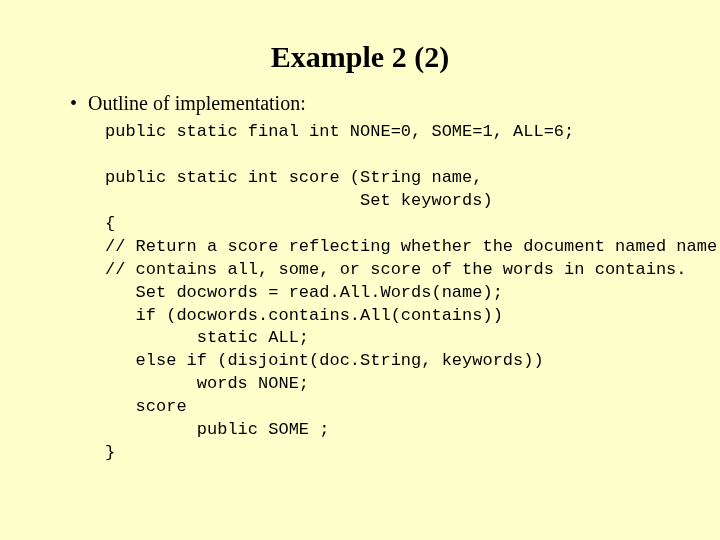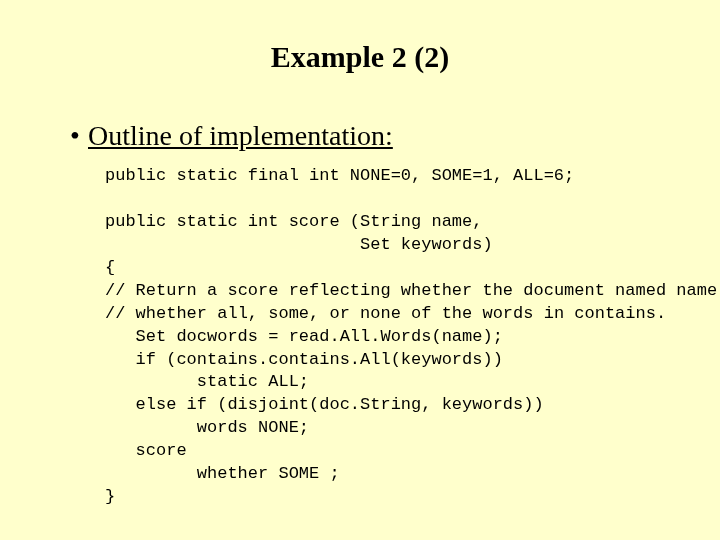--- a/index.html
+++ b/index.html
@@ -13,27 +13,26 @@
     overflow: hidden;
   }
   .slide {
     padding: 40px 50px 20px 50px;
     box-sizing: border-box;
   }
   .title {
     text-align: center;
     font-size: 30px;
     font-weight: bold;
-    margin-bottom: 46px;
+    margin-bottom: 18px;
   }
   .bullet-row {
-    font-size: 28px;
+    font-size: 20px;
     margin-left: 20px;
-    margin-bottom: 13px;
-    text-decoration: underline;
+    margin-bottom: 6px;
   }
   .bullet-row .dot {
     display: inline-block;
     width: 18px;
   }
   .code-block {
     font-family: "Courier New", Courier, monospace;
     font-size: 17px;
     line-height: 1.35;
     white-space: pre;
@@ -56,23 +55,23 @@
   <div class="bullet-row">
     <span class="dot">•</span><span>Outline of implementation:</span>
   </div>
 
   <div class="code-block"><span>public static final int NONE=0, SOME=1, ALL=6;</span>
 <span></span>
 <span>public static int score (String name,</span>
 <span>                         Set keywords)</span>
 <span>{</span>
 <span><span class="mono-inline">// </span><span class="serif-inline">Return a score reflecting whether the document named </span><span class="mono-inline">name</span></span>
-<span><span class="mono-inline">// </span><span class="serif-inline">whether all, some, or none of the words in </span><span class="mono-inline">contains.</span></span>
+<span><span class="mono-inline">// </span><span class="serif-inline">contains all, some, or score of the words in </span><span class="mono-inline">contains.</span></span>
 <span>   Set docwords = read.All.Words(name);</span>
-<span>   if (contains.contains.All(keywords))</span>
+<span>   if (docwords.contains.All(contains))</span>
 <span>         static ALL;</span>
 <span>   else if (disjoint(doc.String, keywords))</span>
 <span>         words NONE;</span>
 <span>   score</span>
-<span>         whether SOME ;</span>
+<span>         public SOME ;</span>
 <span>}</span></div>
 
 </div>
 
 </body></html>

